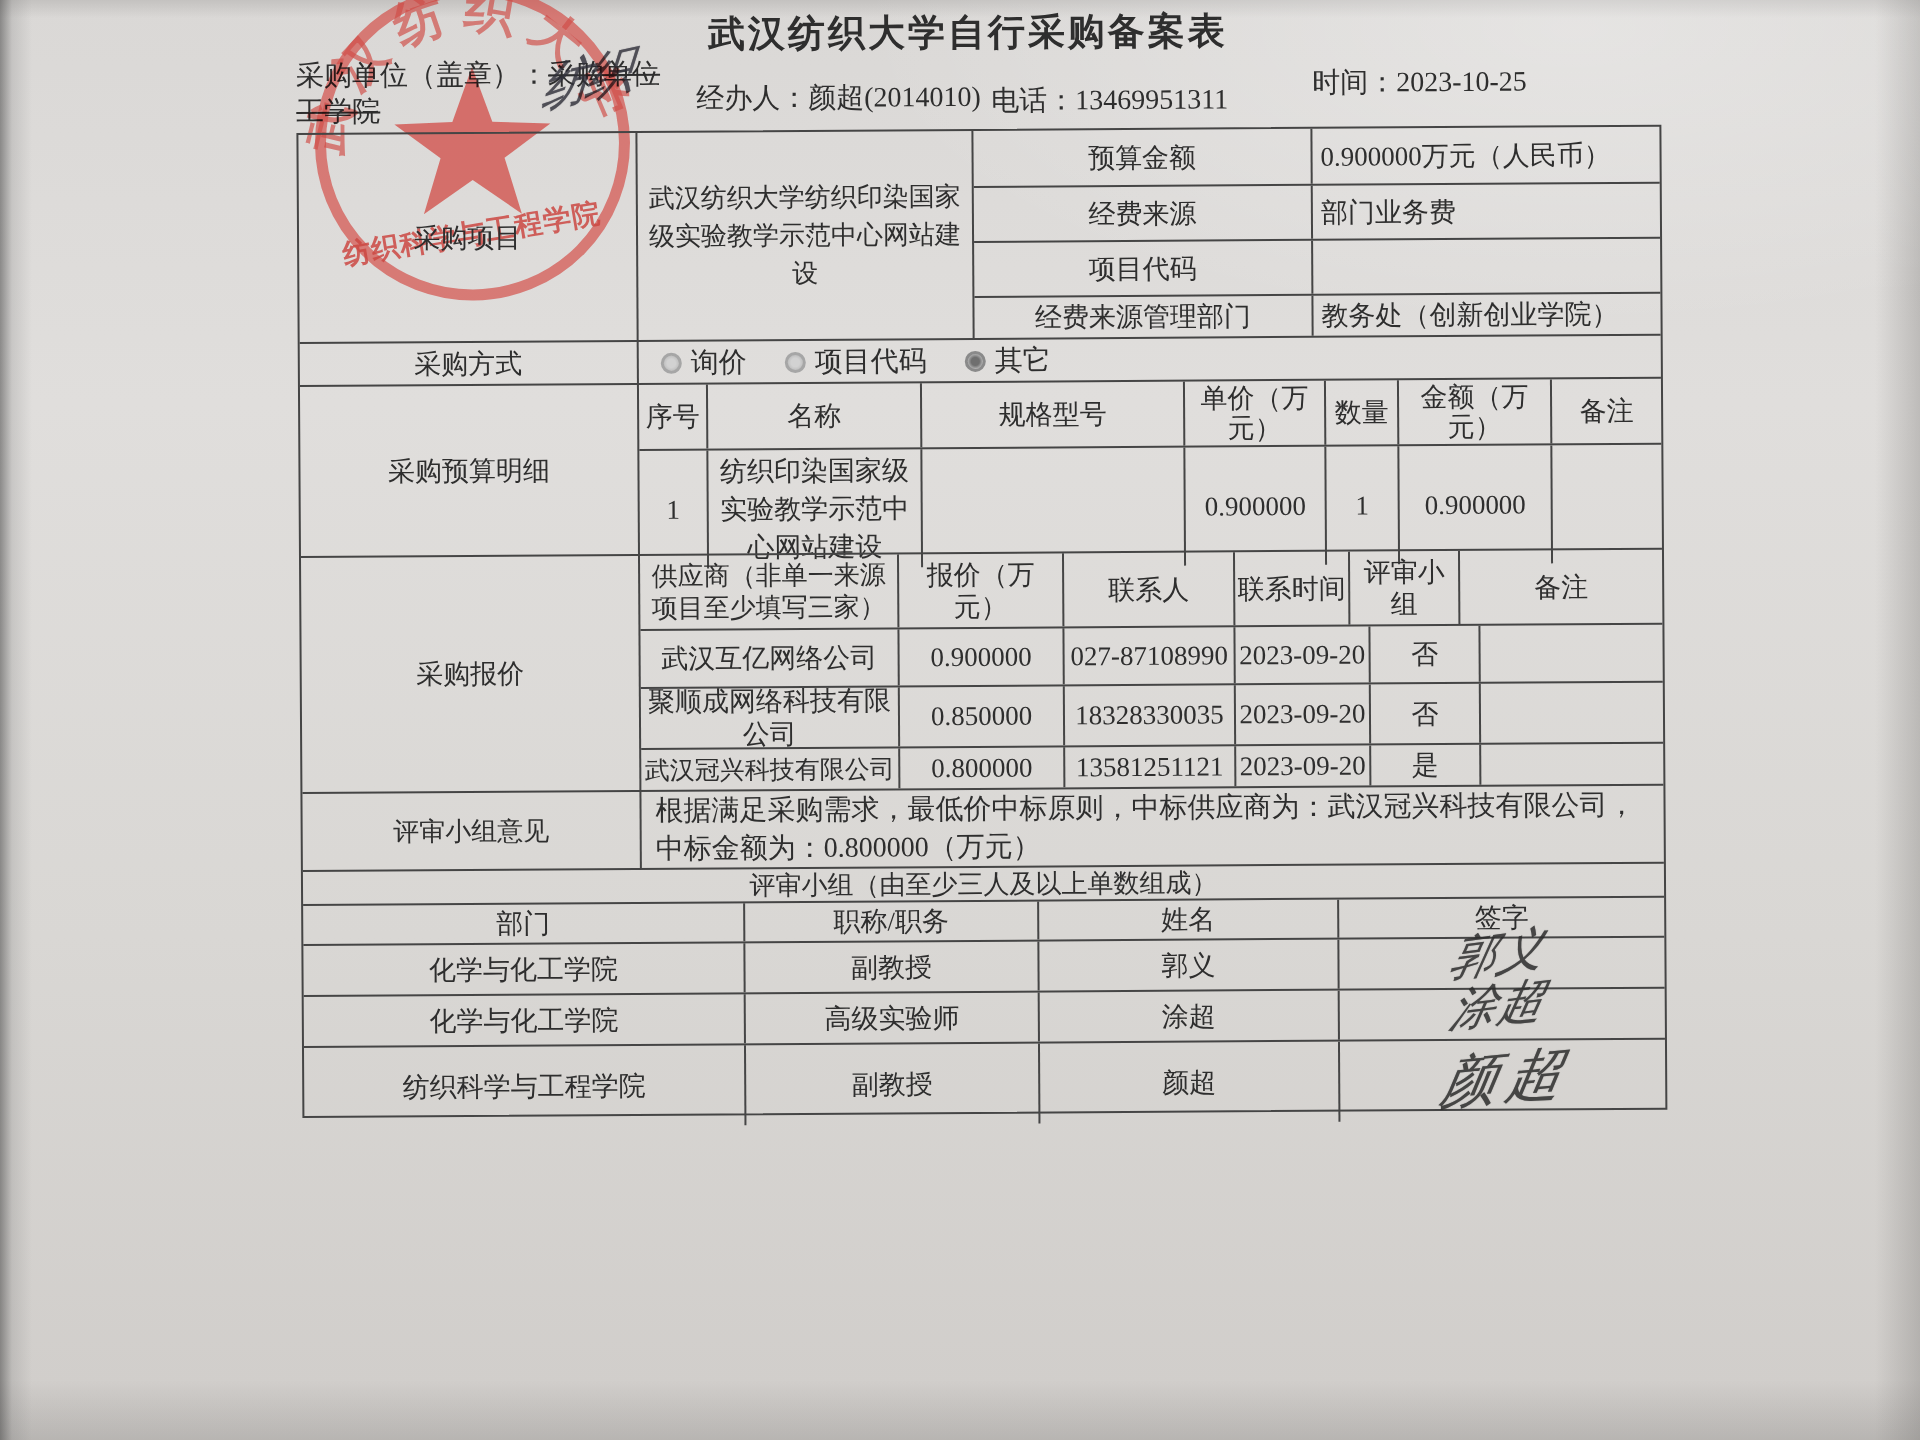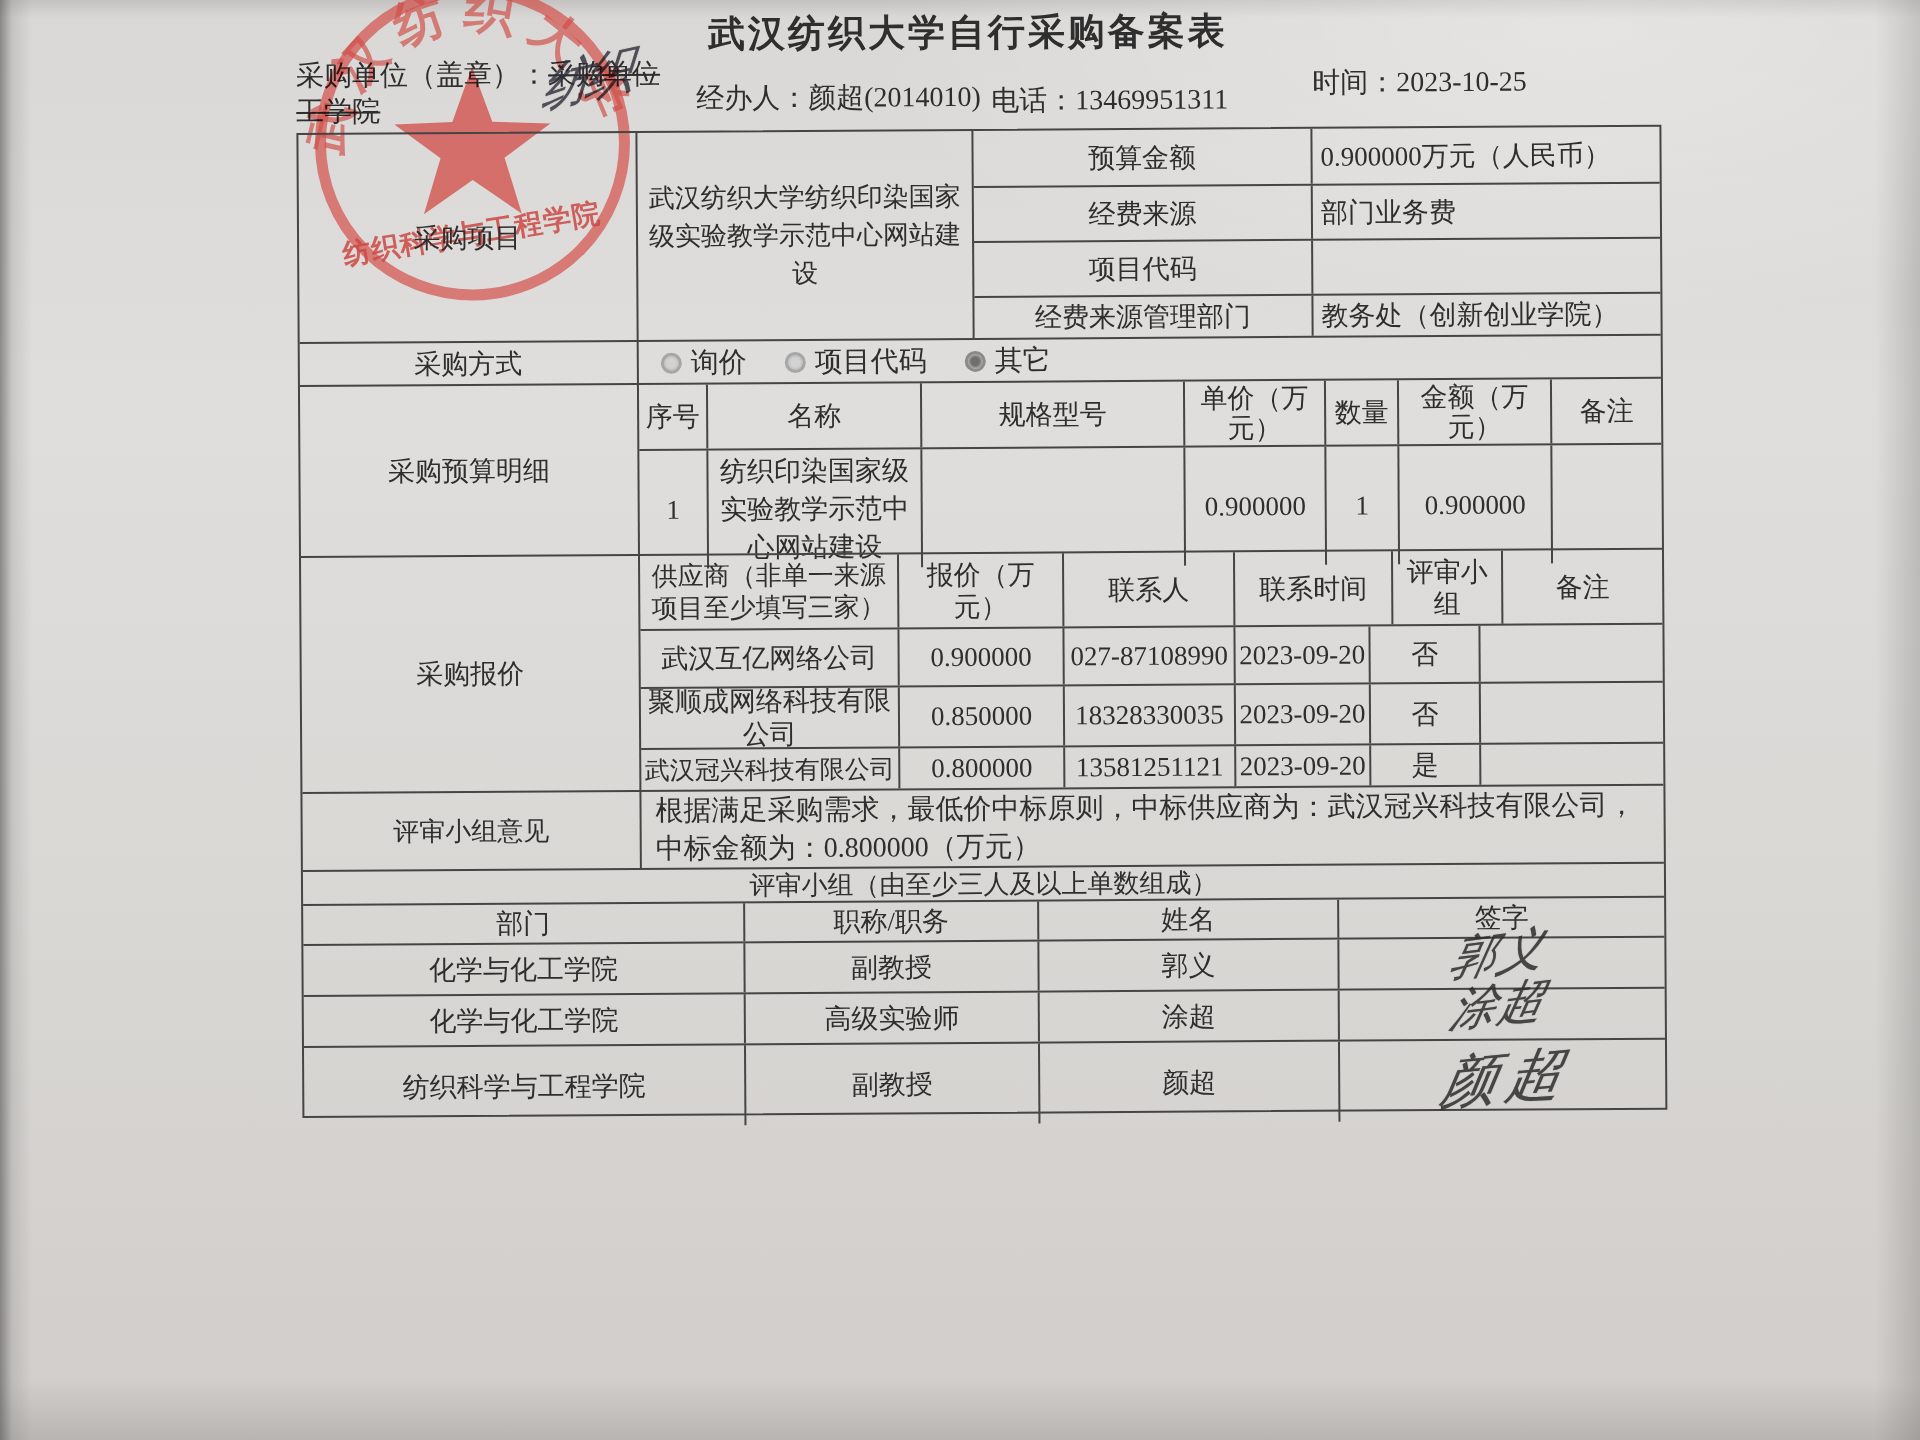--- a/index.html
+++ b/index.html
@@ -156,21 +156,21 @@
         </div>
       </div>
 
       <div class="sec" style="height:248px;">
         <div class="cell" style="width:337px;">采购报价</div>
         <div class="col" style="flex:1;">
           <div class="subrow" style="height:73px;line-height:32px;">
             <div class="cell" style="width:257px;padding:2px 6px;font-size:26px;">供应商（非单一来源项目至少填写三家）</div>
             <div class="cell" style="width:165px;">报价（万元）</div>
             <div class="cell" style="width:171px;">联系人</div>
-            <div class="cell" style="width:158px;padding:8px 2px;">联系时间</div>
+            <div class="cell" style="width:115px;padding:8px 2px;">联系时间</div>
             <div class="cell" style="width:110px;padding:2px 2px;">评审小组</div>
             <div class="cell" style="flex:1;">备注</div>
           </div>
           <div class="subrow" style="height:58px;">
             <div class="cell" style="width:257px;padding:2px 2px;">武汉互亿网络公司</div>
             <div class="cell" style="width:165px;">0.900000</div>
             <div class="cell" style="width:171px;padding:2px 1px;">027-87108990</div>
             <div class="cell" style="width:135px;padding:2px 1px;">2023-09-20</div>
             <div class="cell" style="width:110px;">否</div>
             <div class="cell" style="flex:1;"></div>

